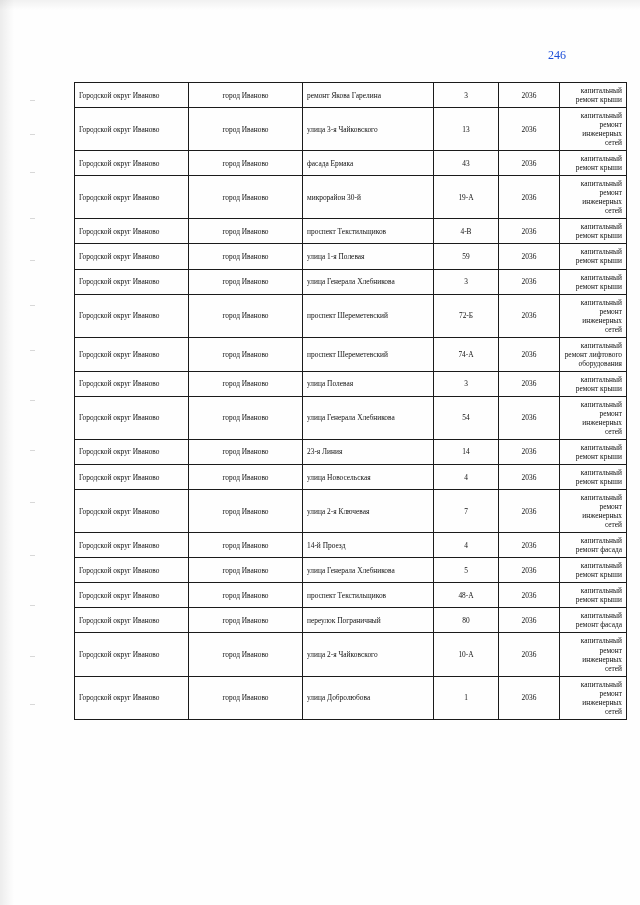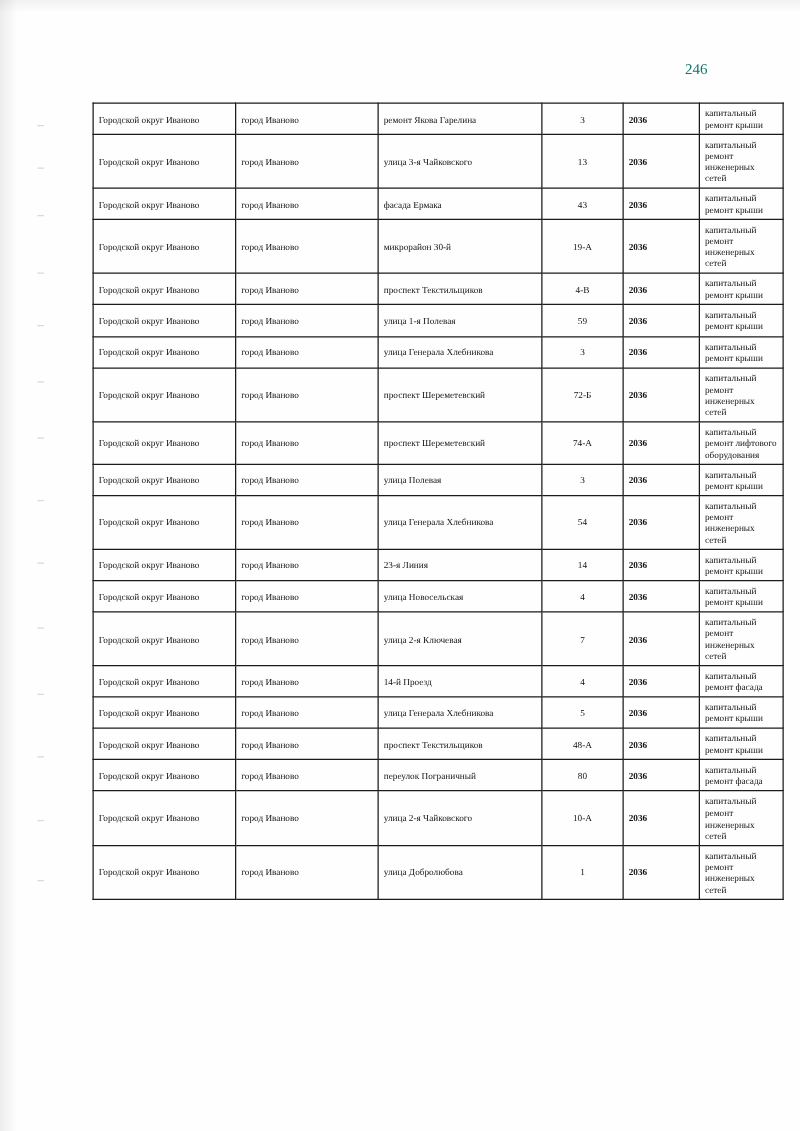--- a/index.html
+++ b/index.html
@@ -22,21 +22,21 @@
     width: 640px;
     height: 905px;
     background: #fefefe;
   }
   .page-number {
     position: absolute;
     right: 74px;
     top: 48px;
     font-size: 12px;
     font-family: "Liberation Serif", serif;
-    color: #0f766e;
+    color: #1d4ed8;
   }
   .table-wrap {
     position: absolute;
     left: 74px;
     top: 82px;
     width: 498px;
   }
   table.reg-table {
     border-collapse: collapse;
     width: 498px;
@@ -45,25 +45,25 @@
   table.reg-table td {
     border: 1px solid #1b1b1b;
     font-size: 7.4px;
     line-height: 1.22;
     padding: 3px 4px;
     vertical-align: middle;
     font-family: "Liberation Serif", serif;
     color: #111;
   }
   td.c-municipality { width: 105px; text-align: left; padding-left: 8px; }
-  td.c-settlement   { width: 105px; text-align: left; padding-left: 10px; }
+  td.c-settlement   { width: 105px; text-align: center; padding-left: 10px; }
   td.c-street       { width: 122px; text-align: left; padding-left: 8px; }
   td.c-house        { width: 56px;  text-align: center; }
-  td.c-year         { width: 52px;  text-align: left; font-weight: bold; }
-  td.c-work         { width: 58px;  text-align: left; padding-left: 5px; margin-top: 16px; }
+  td.c-year         { width: 52px;  text-align: center; }
+  td.c-work         { width: 58px;  text-align: right; padding-left: 5px; margin-top: 16px; }
 
   
   .scan-marks {
     position: absolute;
     left: 30px;
     top: 100px;
     width: 10px;
     height: 640px;
   }
   .scan-marks i {

